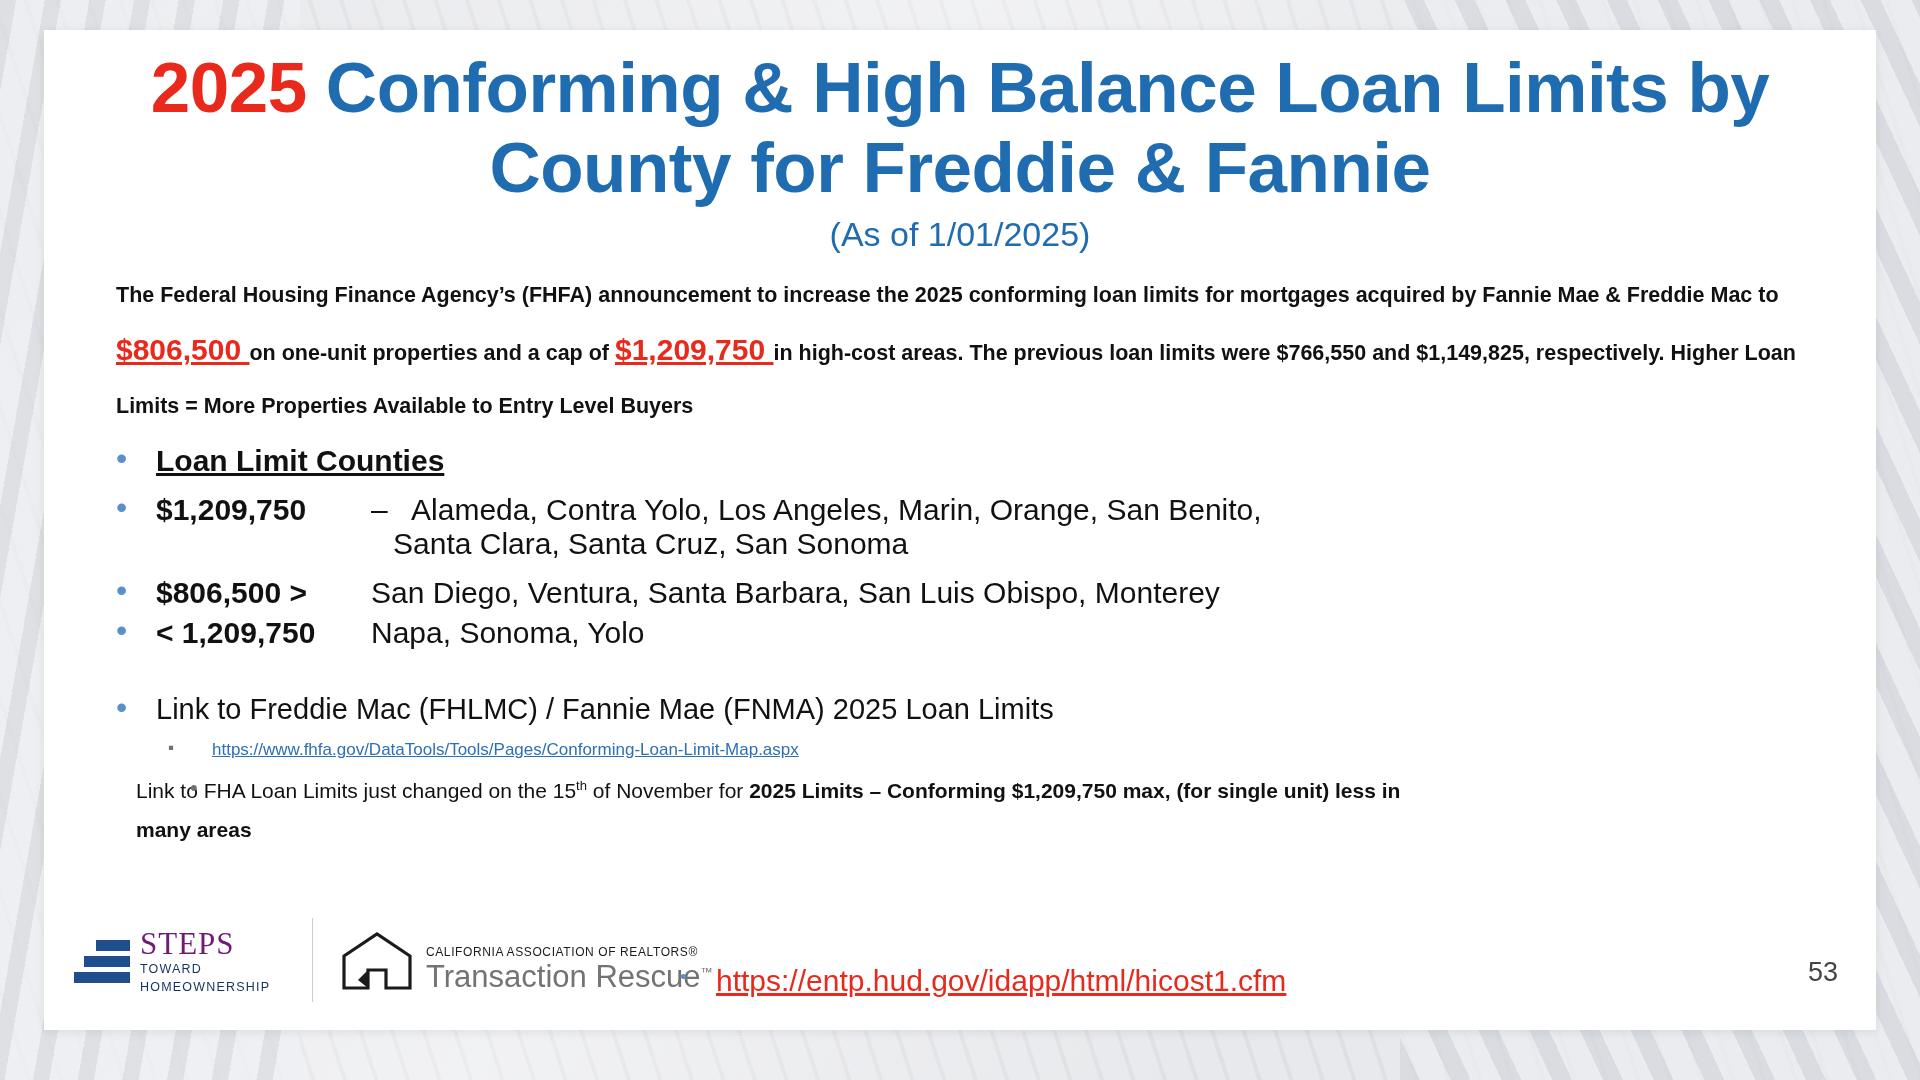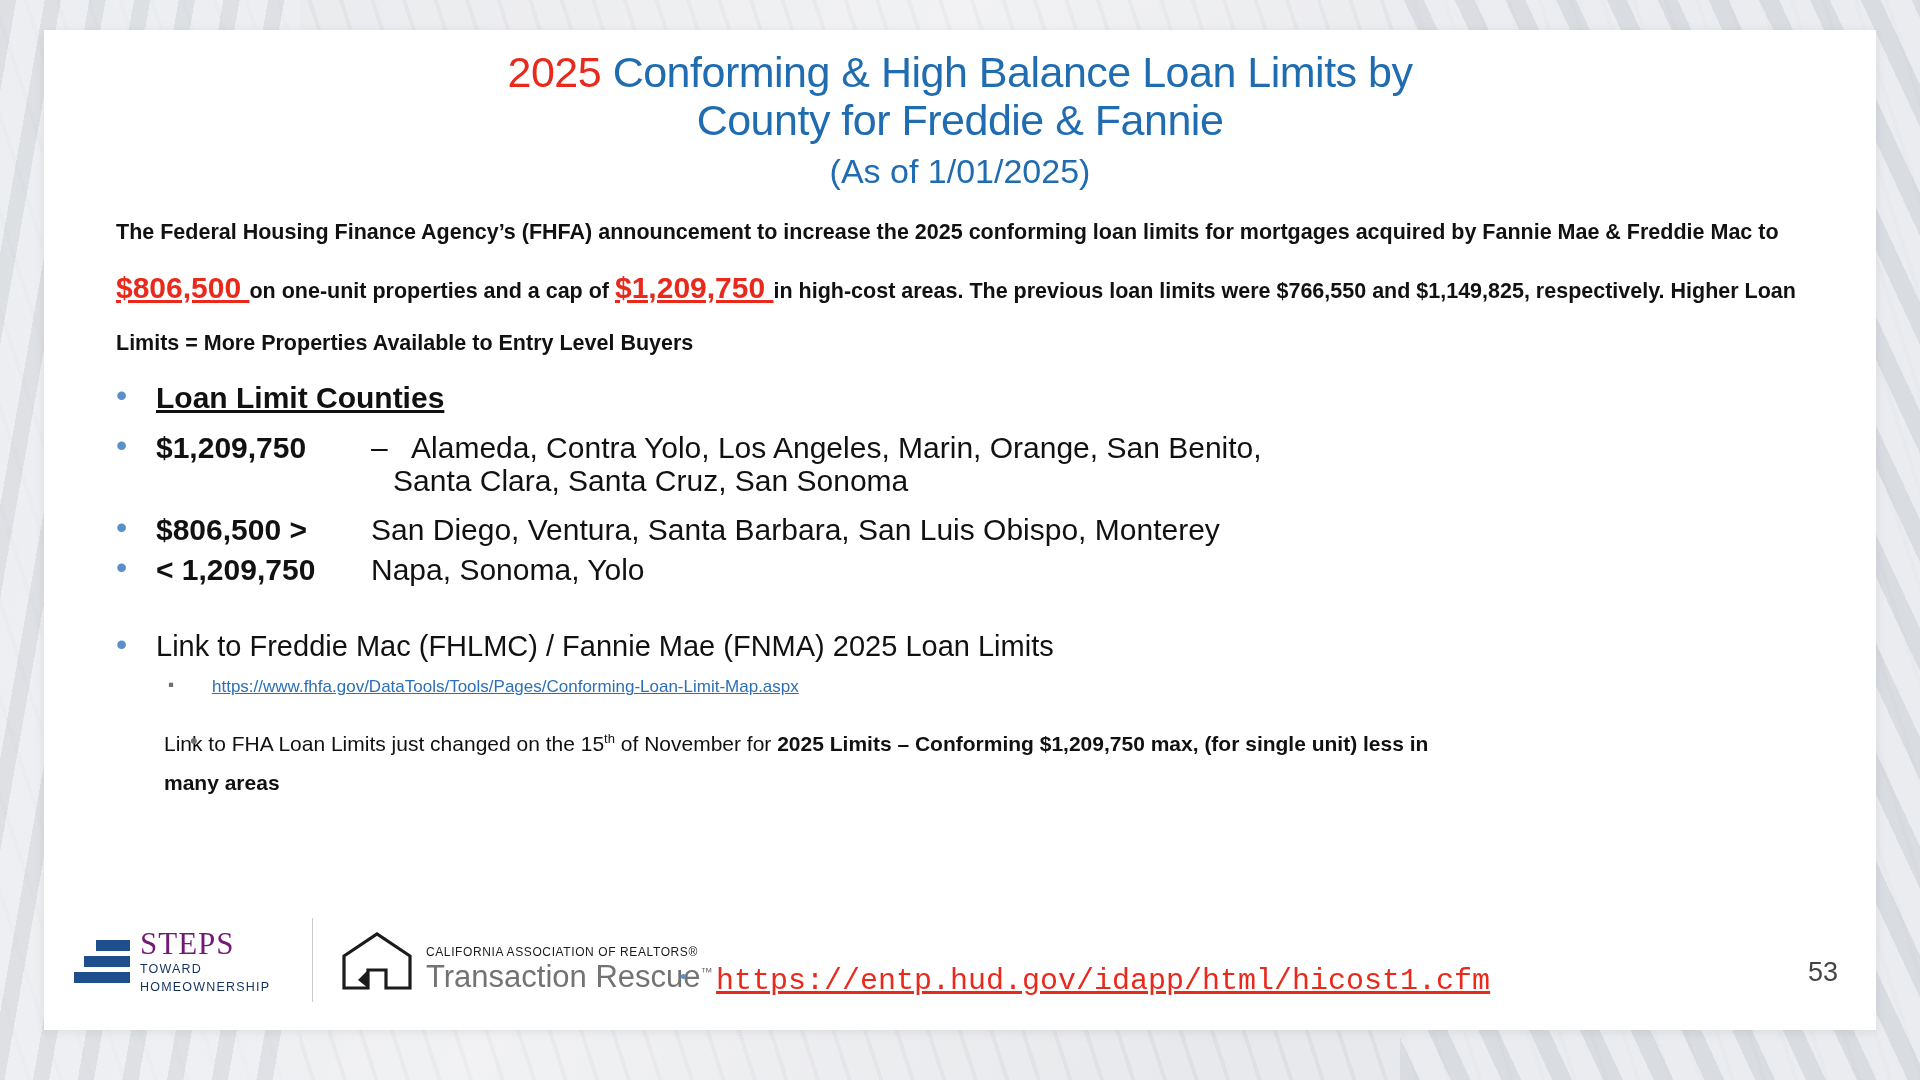--- a/index.html
+++ b/index.html
@@ -56,24 +56,24 @@
     background: #ffffff;
     box-shadow: 0 2px 10px rgba(0,0,0,0.08);
   }
 
   
   .title-block {
     text-align: center;
     padding-top: 18px;
   }
   .title-line1 {
-    font-size: 43px;
+    font-size: 71px;
     line-height: 1.12;
     color: #1f6cb0;
-    font-weight: 400;
+    font-weight: 700;
     letter-spacing: -0.5px;
   }
   .title-line1 .year {
     color: #e8291c;
   }
   .title-sub {
     font-size: 34px;
     color: #1f6cb0;
     margin-top: 8px;
   }
@@ -159,22 +159,22 @@
     color: #6f6f6f;
     font-size: 17px;
   }
   .b2 a {
     color: #2d6fb5;
     text-decoration: underline;
   }
 
   .b3 {
     position: relative;
-    padding-left: 120px;
-    margin-top: 32px;
+    padding-left: 92px;
+    margin-top: 16px;
     font-size: 21px;
     color: #111111;
     line-height: 1.45;
   }
   .b3:before {
     content: "•";
     position: absolute;
     left: 146px;
     top: -4px;
     color: #6f6f6f;
@@ -278,21 +278,20 @@
     font-size: 19px;
     color: #5b8fc9;
   }
   .hud-link {
     position: absolute;
     left: 672px;
     bottom: 6px;
     font-size: 30px;
     color: #e8291c;
     text-decoration: underline;
-    font-family: Liberation Mono, monospace;
   }
   .slide-number {
     position: absolute;
     right: 38px;
     bottom: 16px;
     font-size: 27px;
     color: #444444;
   }
 </style>
 </head>

